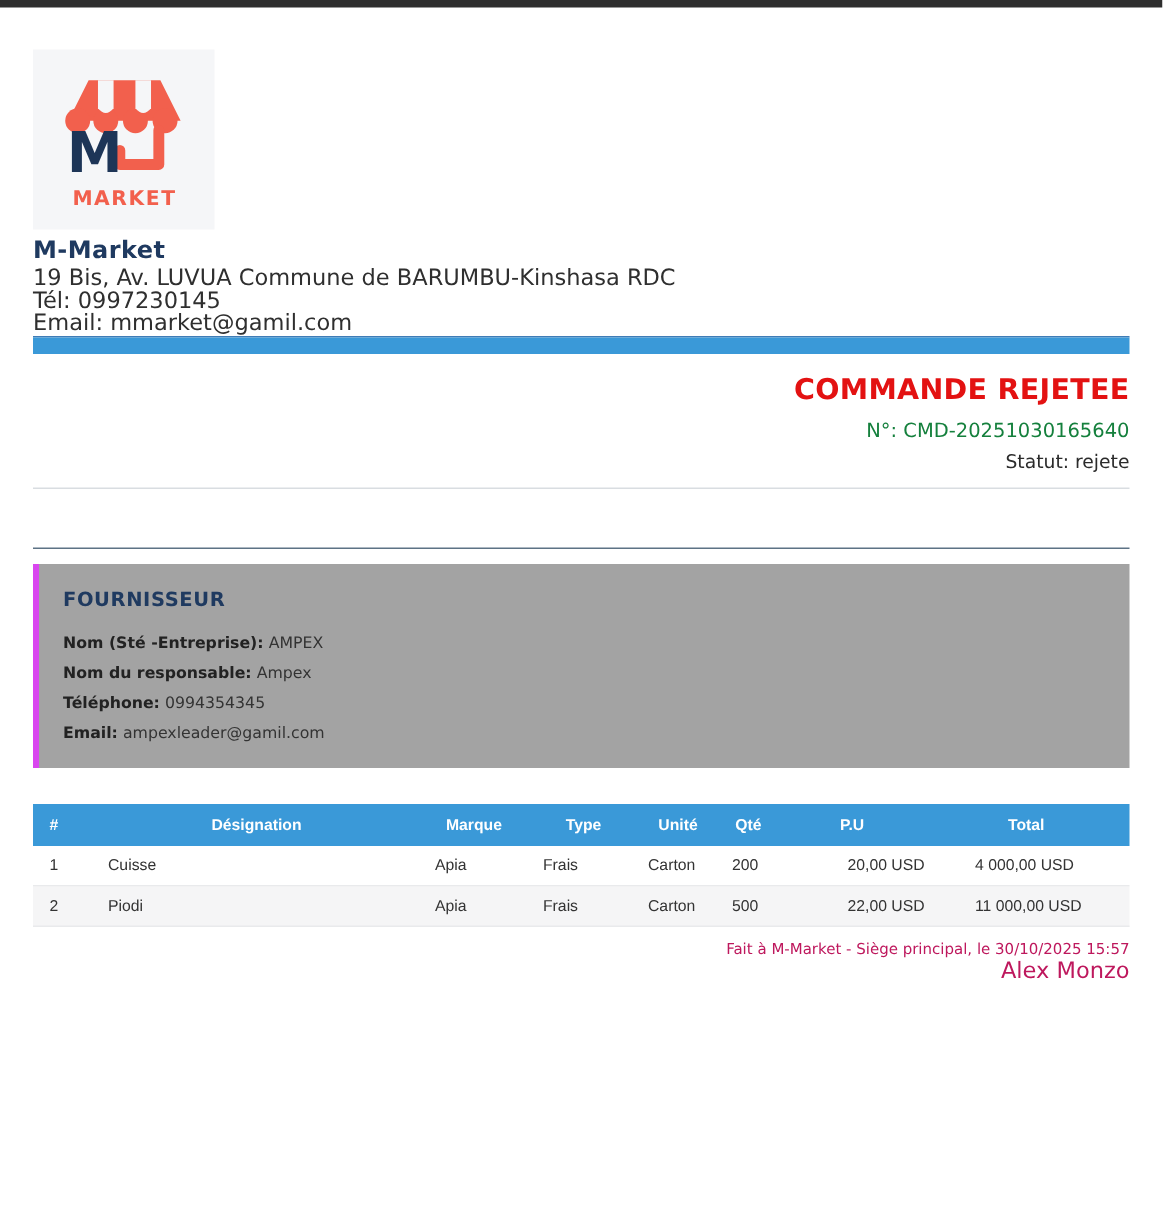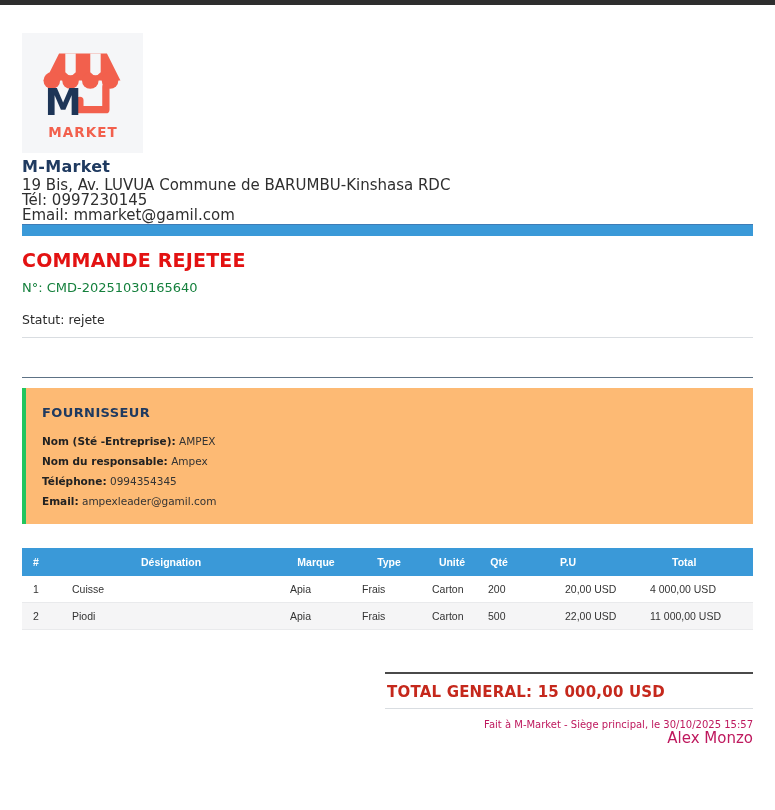--- a/index.html
+++ b/index.html
@@ -24,32 +24,32 @@
   .company-name {
     margin-top:4px;
     font-size:16px; font-weight:bold; color:#1f3a60;
     letter-spacing:0.3px;
   }
   .company-addr { font-size:15px; color:#2f2f2f; line-height:12px; margin-top:3px; }
   .header-rule { border:none; border-top:1px solid #3f7cb6; margin-top:3px; }
   .blue-bar { height:11px; background:#3a99d8; }
 
   
-  .title-block { text-align:left; margin-top:13px; }
+  .title-block { text-align:right; margin-top:13px; }
   .doc-title { font-size:19px; font-weight:bold; color:#e31212; letter-spacing:0.2px; }
   .doc-number { font-size:13px; margin-top:9px; color:#15803d; }
-  .doc-status { font-size:12.5px; margin-top:17px; color:#2b2b2b; }
+  .doc-status { font-size:12.5px; margin-top:5px; color:#2b2b2b; }
   .rule-light { border:none; border-top:1px solid #d9dde1; margin-top:10px; }
   .rule-medium { border:none; border-top:1px solid #5d7285; margin-top:39px; }
 
   
   .supplier-box {
     margin-top:10px;
-    background:#fdba74;
-    border-left:4px solid #22c55e;
+    background:#a3a3a3;
+    border-left:4px solid #d946ef;
     padding:17px 18px 13px 16px;
   }
   .supplier-heading {
     font-size:13px; font-weight:bold; color:#1f3a60; letter-spacing:0.4px;
   }
   .supplier-fields { margin-top:11px; }
   .supplier-field { font-size:10.5px; line-height:20px; color:#333; }
   .supplier-field b { color:#222; }
 
   
@@ -188,22 +188,19 @@
         <td>Apia</td>
         <td>Frais</td>
         <td class="col-unit">Carton</td>
         <td>500</td>
         <td class="col-pu">22,00 USD</td>
         <td class="col-total">11 000,00 USD</td>
       </tr>
     </tbody>
   </table>
 
-  <div class="total-box">
-    <div class="total-label">TOTAL GENERAL: 15 000,00 USD</div>
-  </div>
 
   <div class="footer-block">
     <div class="footer-line1">Fait à M-Market - Siège principal, le 30/10/2025 15:57</div>
     <div class="footer-line2">Alex Monzo</div>
   </div>
 
 </div>
 
 </body></html>

